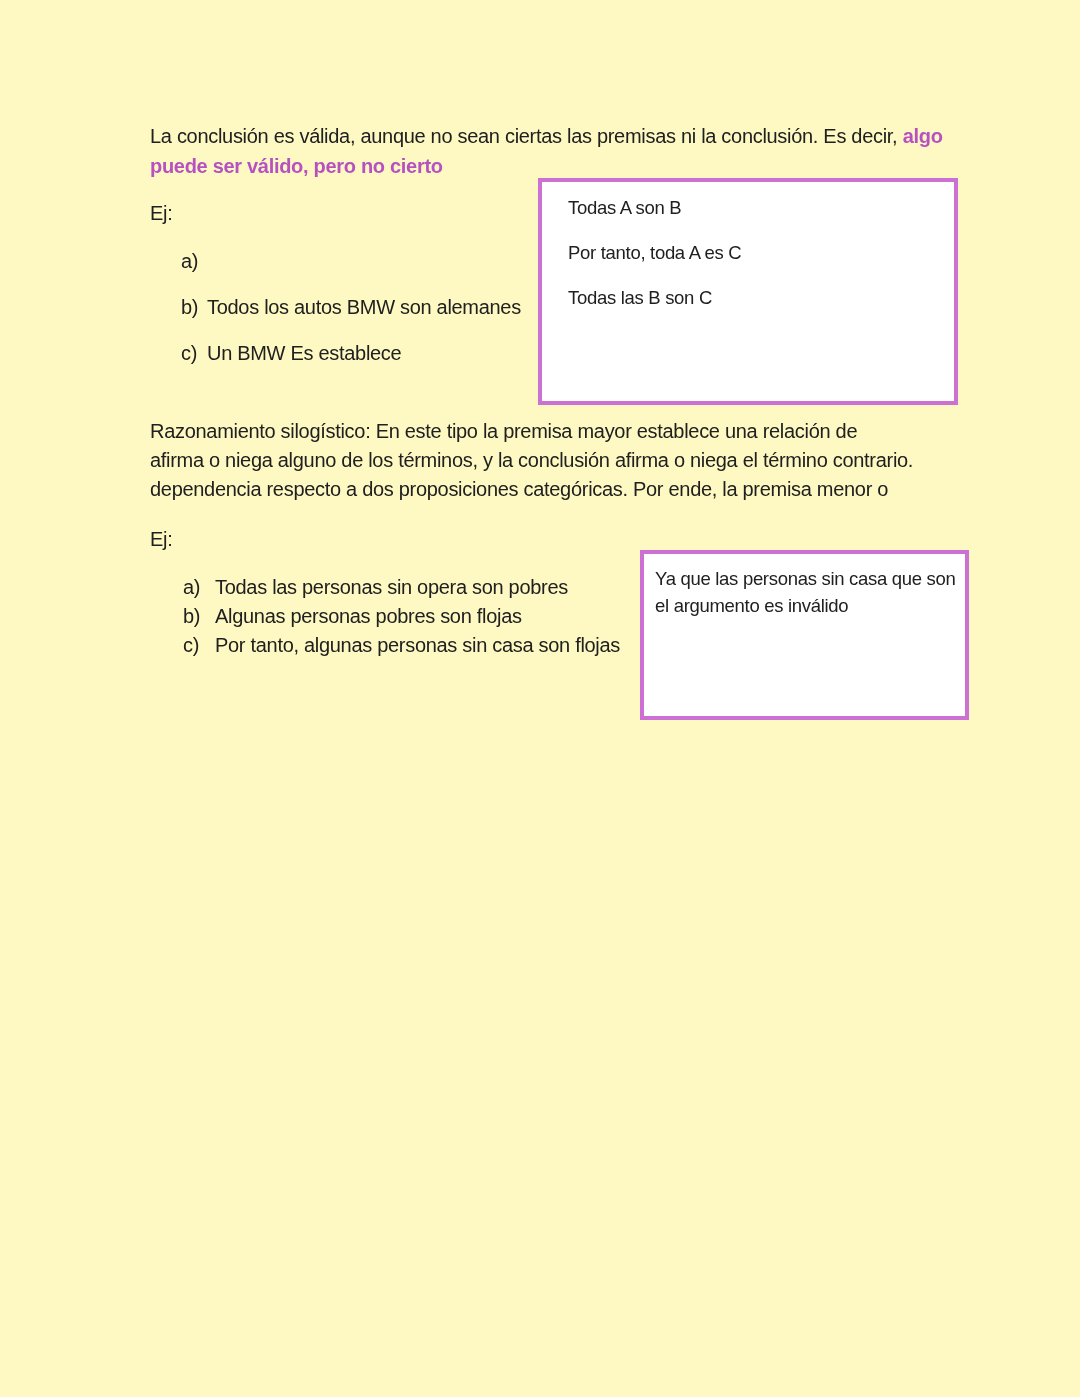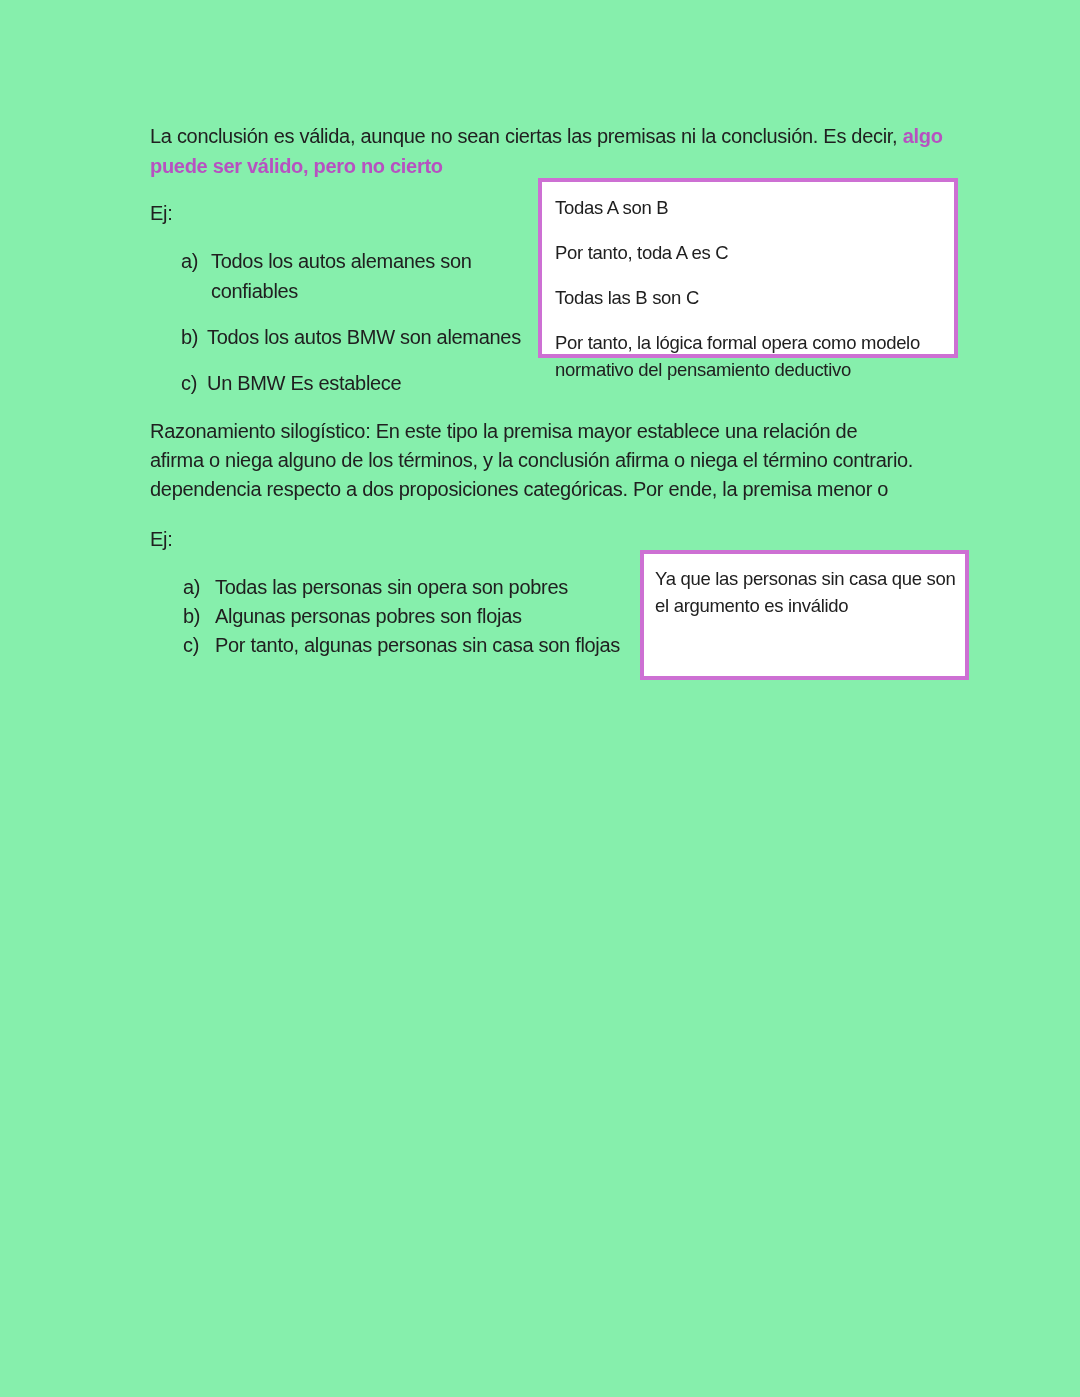--- a/index.html
+++ b/index.html
@@ -4,21 +4,21 @@
 <style>
   html, body {
     margin: 0;
     padding: 0;
     background: #ffffff;
   }
   .page {
     position: relative;
     width: 1080px;
     height: 1397px;
-    background: #86efac;
+    background: #fef9c3;
     overflow: hidden;
     font-family: "Liberation Sans", "DejaVu Sans", sans-serif;
     color: #202020;
     font-size: 20px;
     letter-spacing: -0.3px;
   }
   .abs { position: absolute; }
   .line { display: block; white-space: nowrap; }
 
   
@@ -42,27 +42,27 @@
   
   .pinkbox {
     box-sizing: border-box;
     border: 4px solid #cd70d3;
     background: #ffffff;
     font-size: 18.5px;
     line-height: 27px;
   }
   .box1 {
     left: 538px; top: 178px;
-    width: 420px; height: 180px;
-    padding: 12px 8px 0 13px;
+    width: 420px; height: 227px;
+    padding: 12px 8px 0 26px;
   }
   .box1 p { margin: 0 0 18px 0; }
   .box2 {
     left: 640px; top: 550px;
-    width: 329px; height: 130px;
+    width: 329px; height: 170px;
     padding: 11px 10px 0 11px;
   }
 
   
   .para2 { left: 150px; top: 417px; line-height: 29px; }
 </style>
 </head>
 <body>
 
 <div class="page">
@@ -70,43 +70,35 @@
   <div class="abs intro">
     <span class="line"><span>La conclusión es válida, aunque no sean ciertas las premisas ni la conclusión. Es decir, </span><span class="accent">algo</span></span>
     <span class="line accent">puede ser válido, pero no cierto</span>
   </div>
 
   <div class="abs ej1">Ej:</div>
 
   <div class="abs list1">
     <div class="item">
       <span class="marker">a)</span>
-      <span class="itext">
-        <span class="line">Todos los autos alemanes son</span>
-        <span class="line">confiables</span>
-      </span>
     </div>
     <div class="item">
       <span class="marker sm">b)</span>
       <span class="itext line">Todos los autos BMW son alemanes</span>
     </div>
     <div class="item">
       <span class="marker sm">c)</span>
       <span class="itext line">Un BMW Es establece</span>
     </div>
   </div>
 
   <div class="abs pinkbox box1">
     <p>Todas A son B</p>
     <p>Por tanto, toda A es C</p>
     <p>Todas las B son C</p>
-    <p>
-      <span class="line">Por tanto, la lógica formal opera como modelo</span>
-      <span class="line">normativo del pensamiento deductivo</span>
-    </p>
   </div>
 
   <div class="abs para2">
     <span class="line">Razonamiento silogístico: En este tipo la premisa mayor establece una relación de</span>
     <span class="line">afirma o niega alguno de los términos, y la conclusión afirma o niega el término contrario.</span>
     <span class="line">dependencia respecto a dos proposiciones categóricas. Por ende, la premisa menor o</span>
   </div>
 
   <div class="abs ej2">Ej:</div>
 

